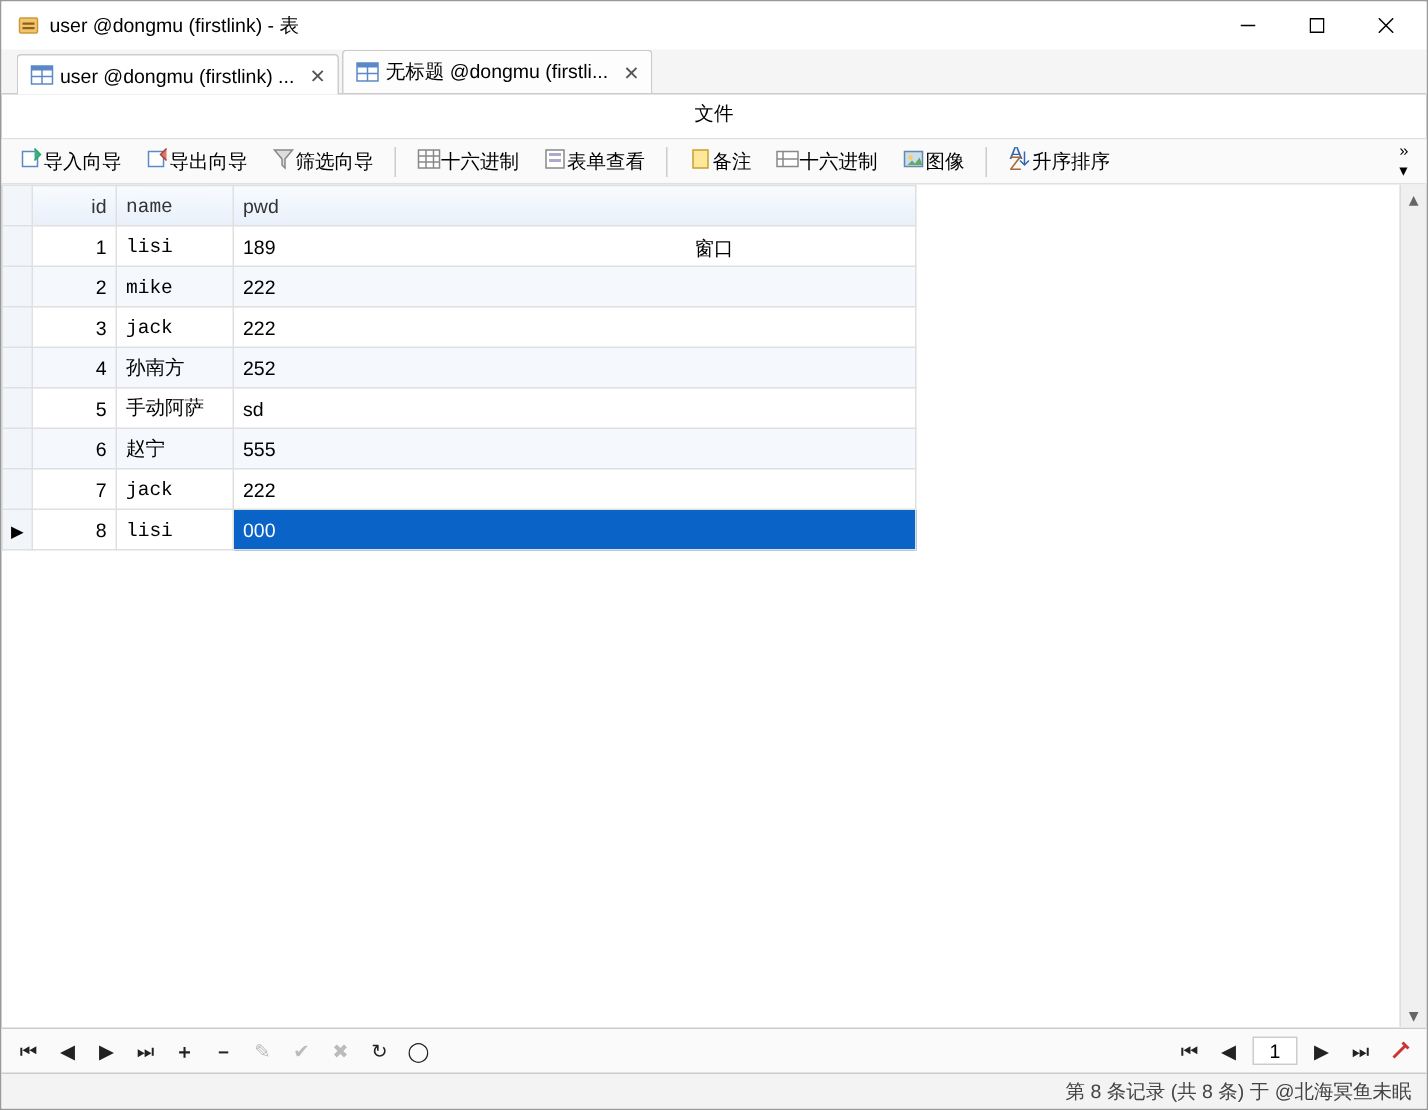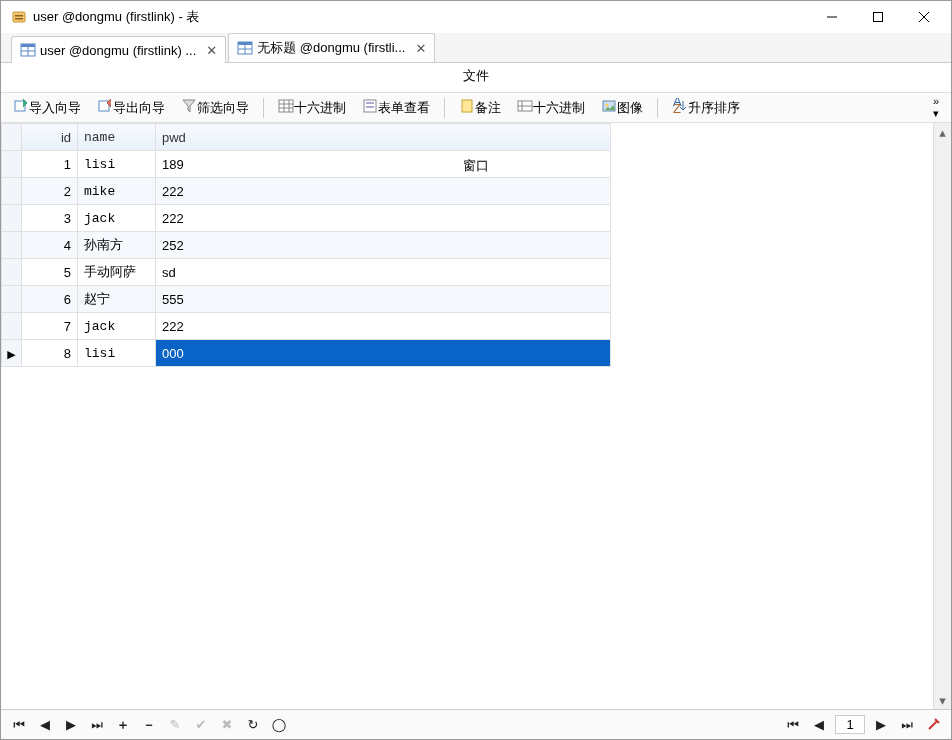--- a/index.html
+++ b/index.html
@@ -285,14 +285,17 @@
     <input class="nav-page" value="1" style="">
     <div class="nav-btn">▶</div>
     <div class="nav-btn">⏭</div>
     <div class="nav-btn">
         <svg width="14" height="14">
           <path d="M3 11 l8 -8 M9 1 l4 4" stroke="#c33" stroke-width="2" fill="none"></path>
         </svg>
       </div>
   </div>
 
+  <div class="statusbar">
+    <span>第 8 条记录 (共 8 条) 于 @北海冥鱼未眠</span>
+  </div>
 
 </div>
 
 </body></html>

